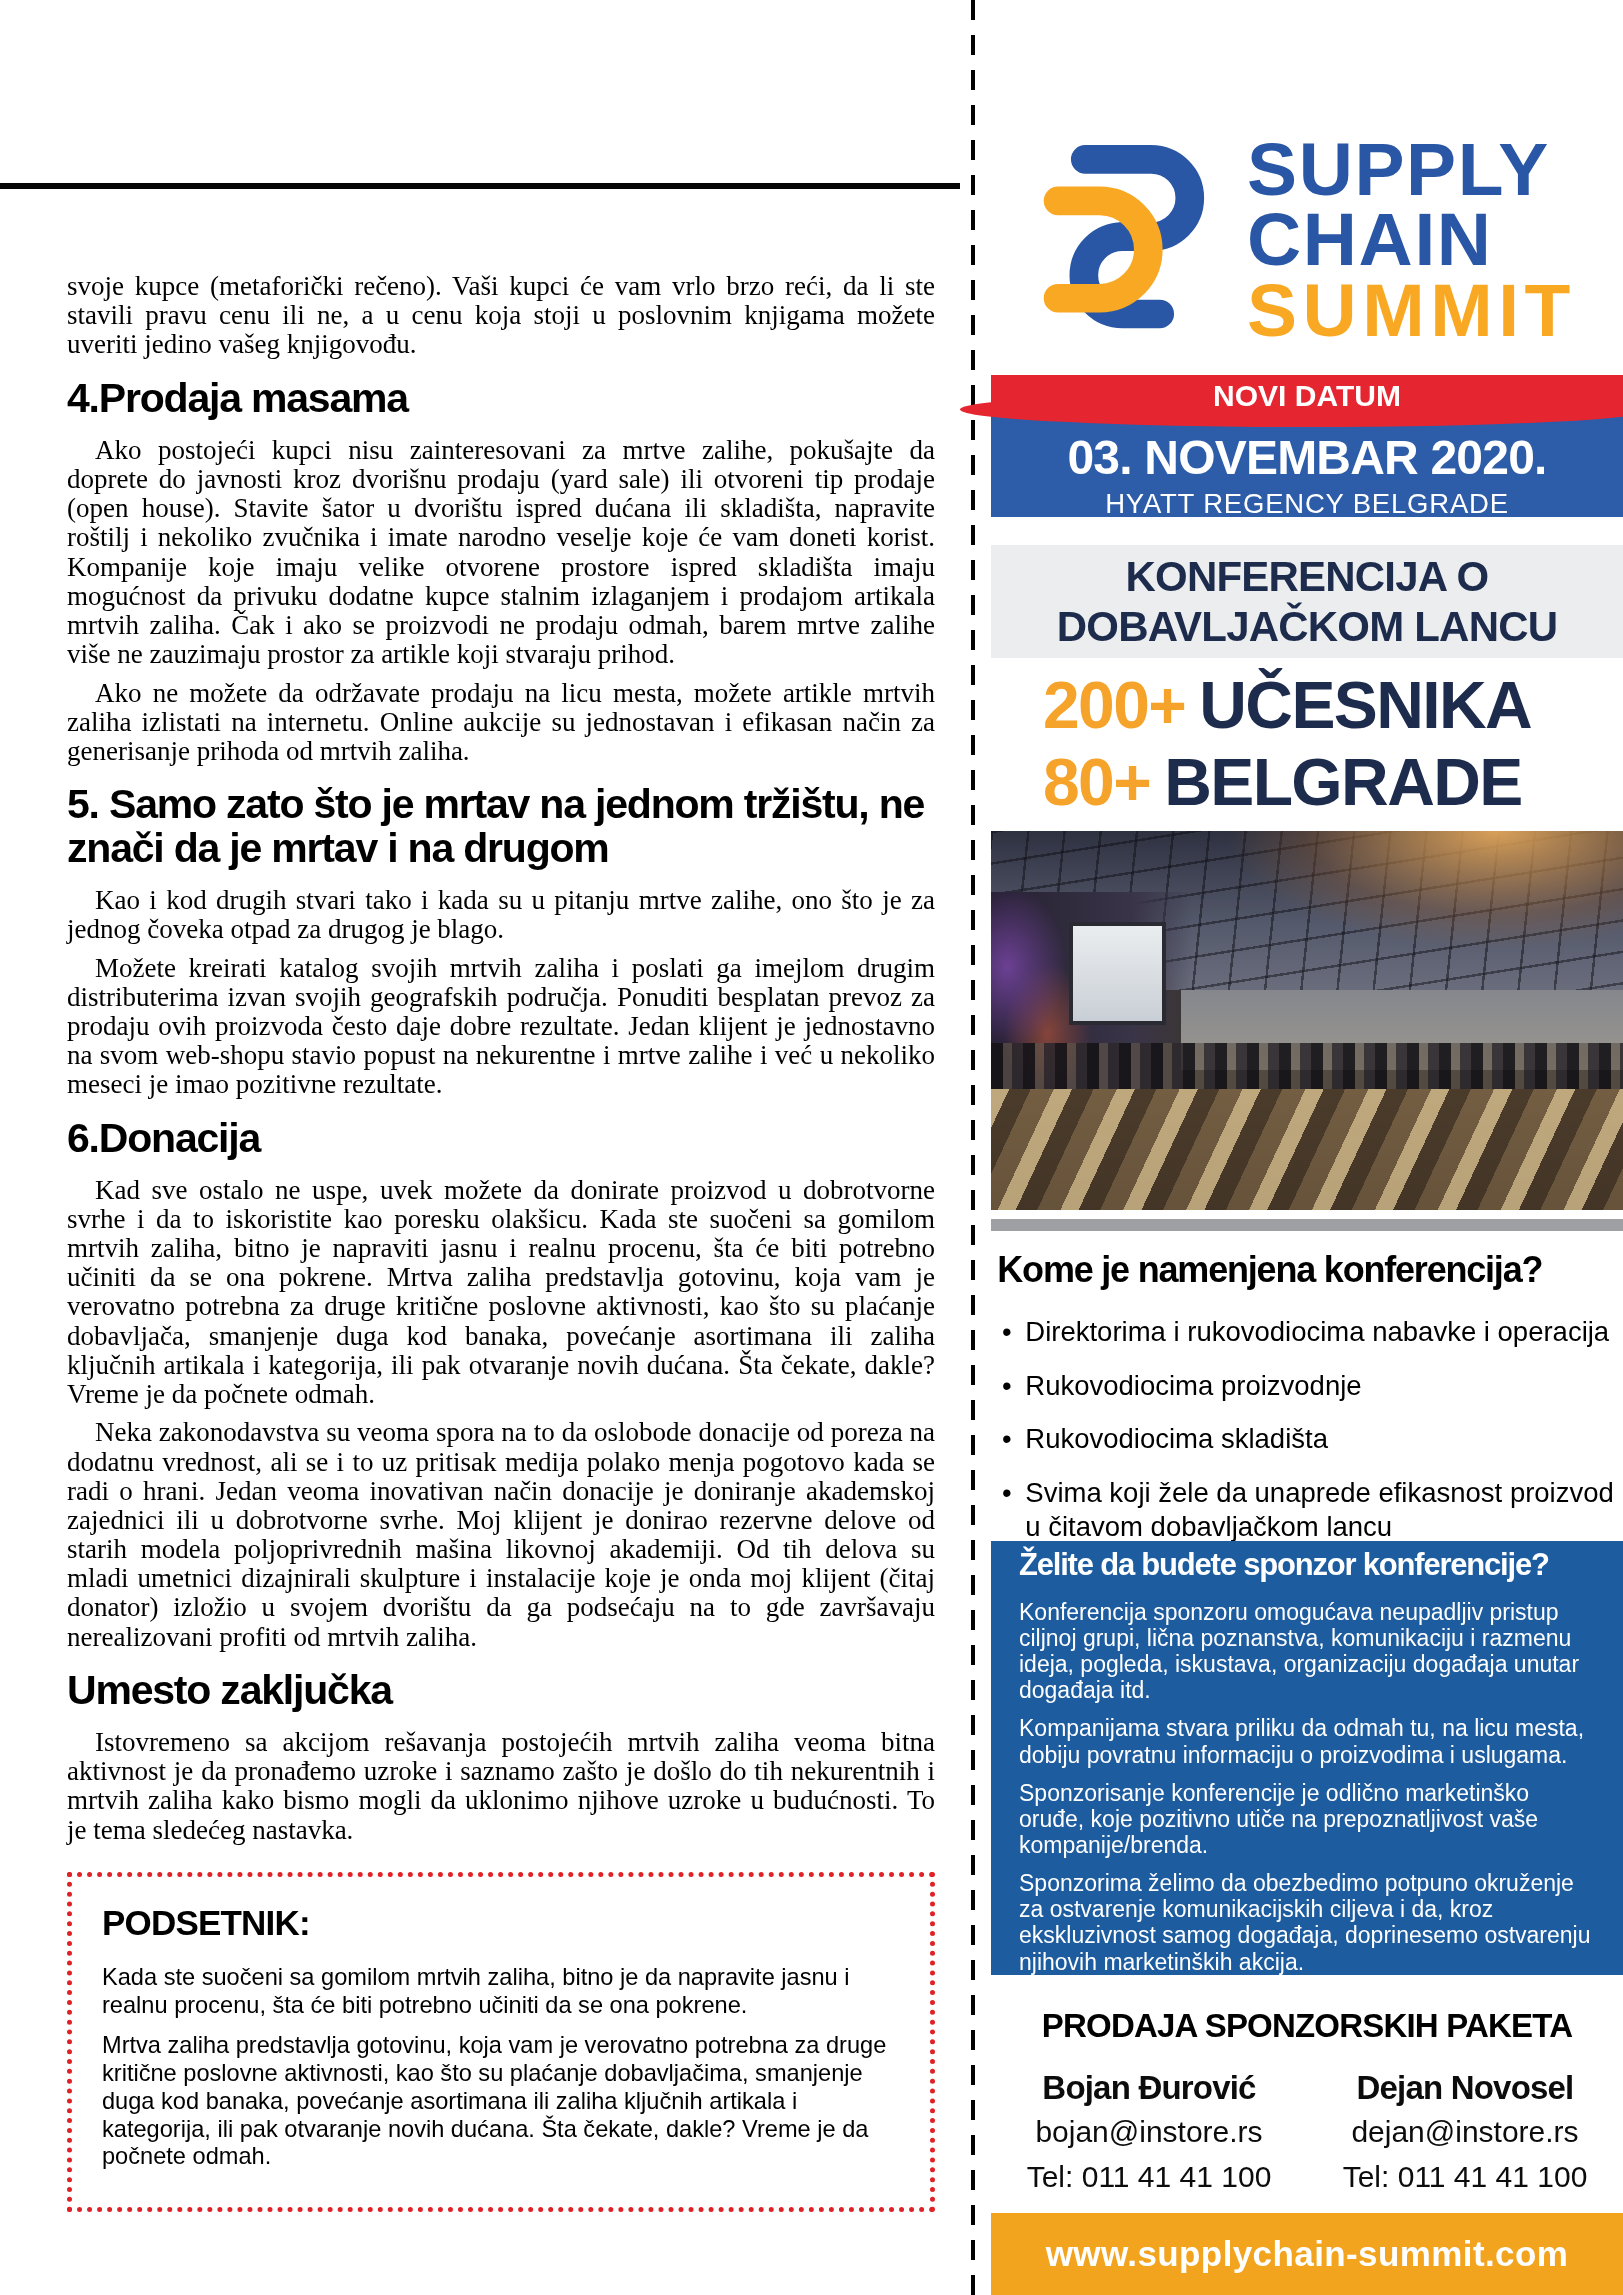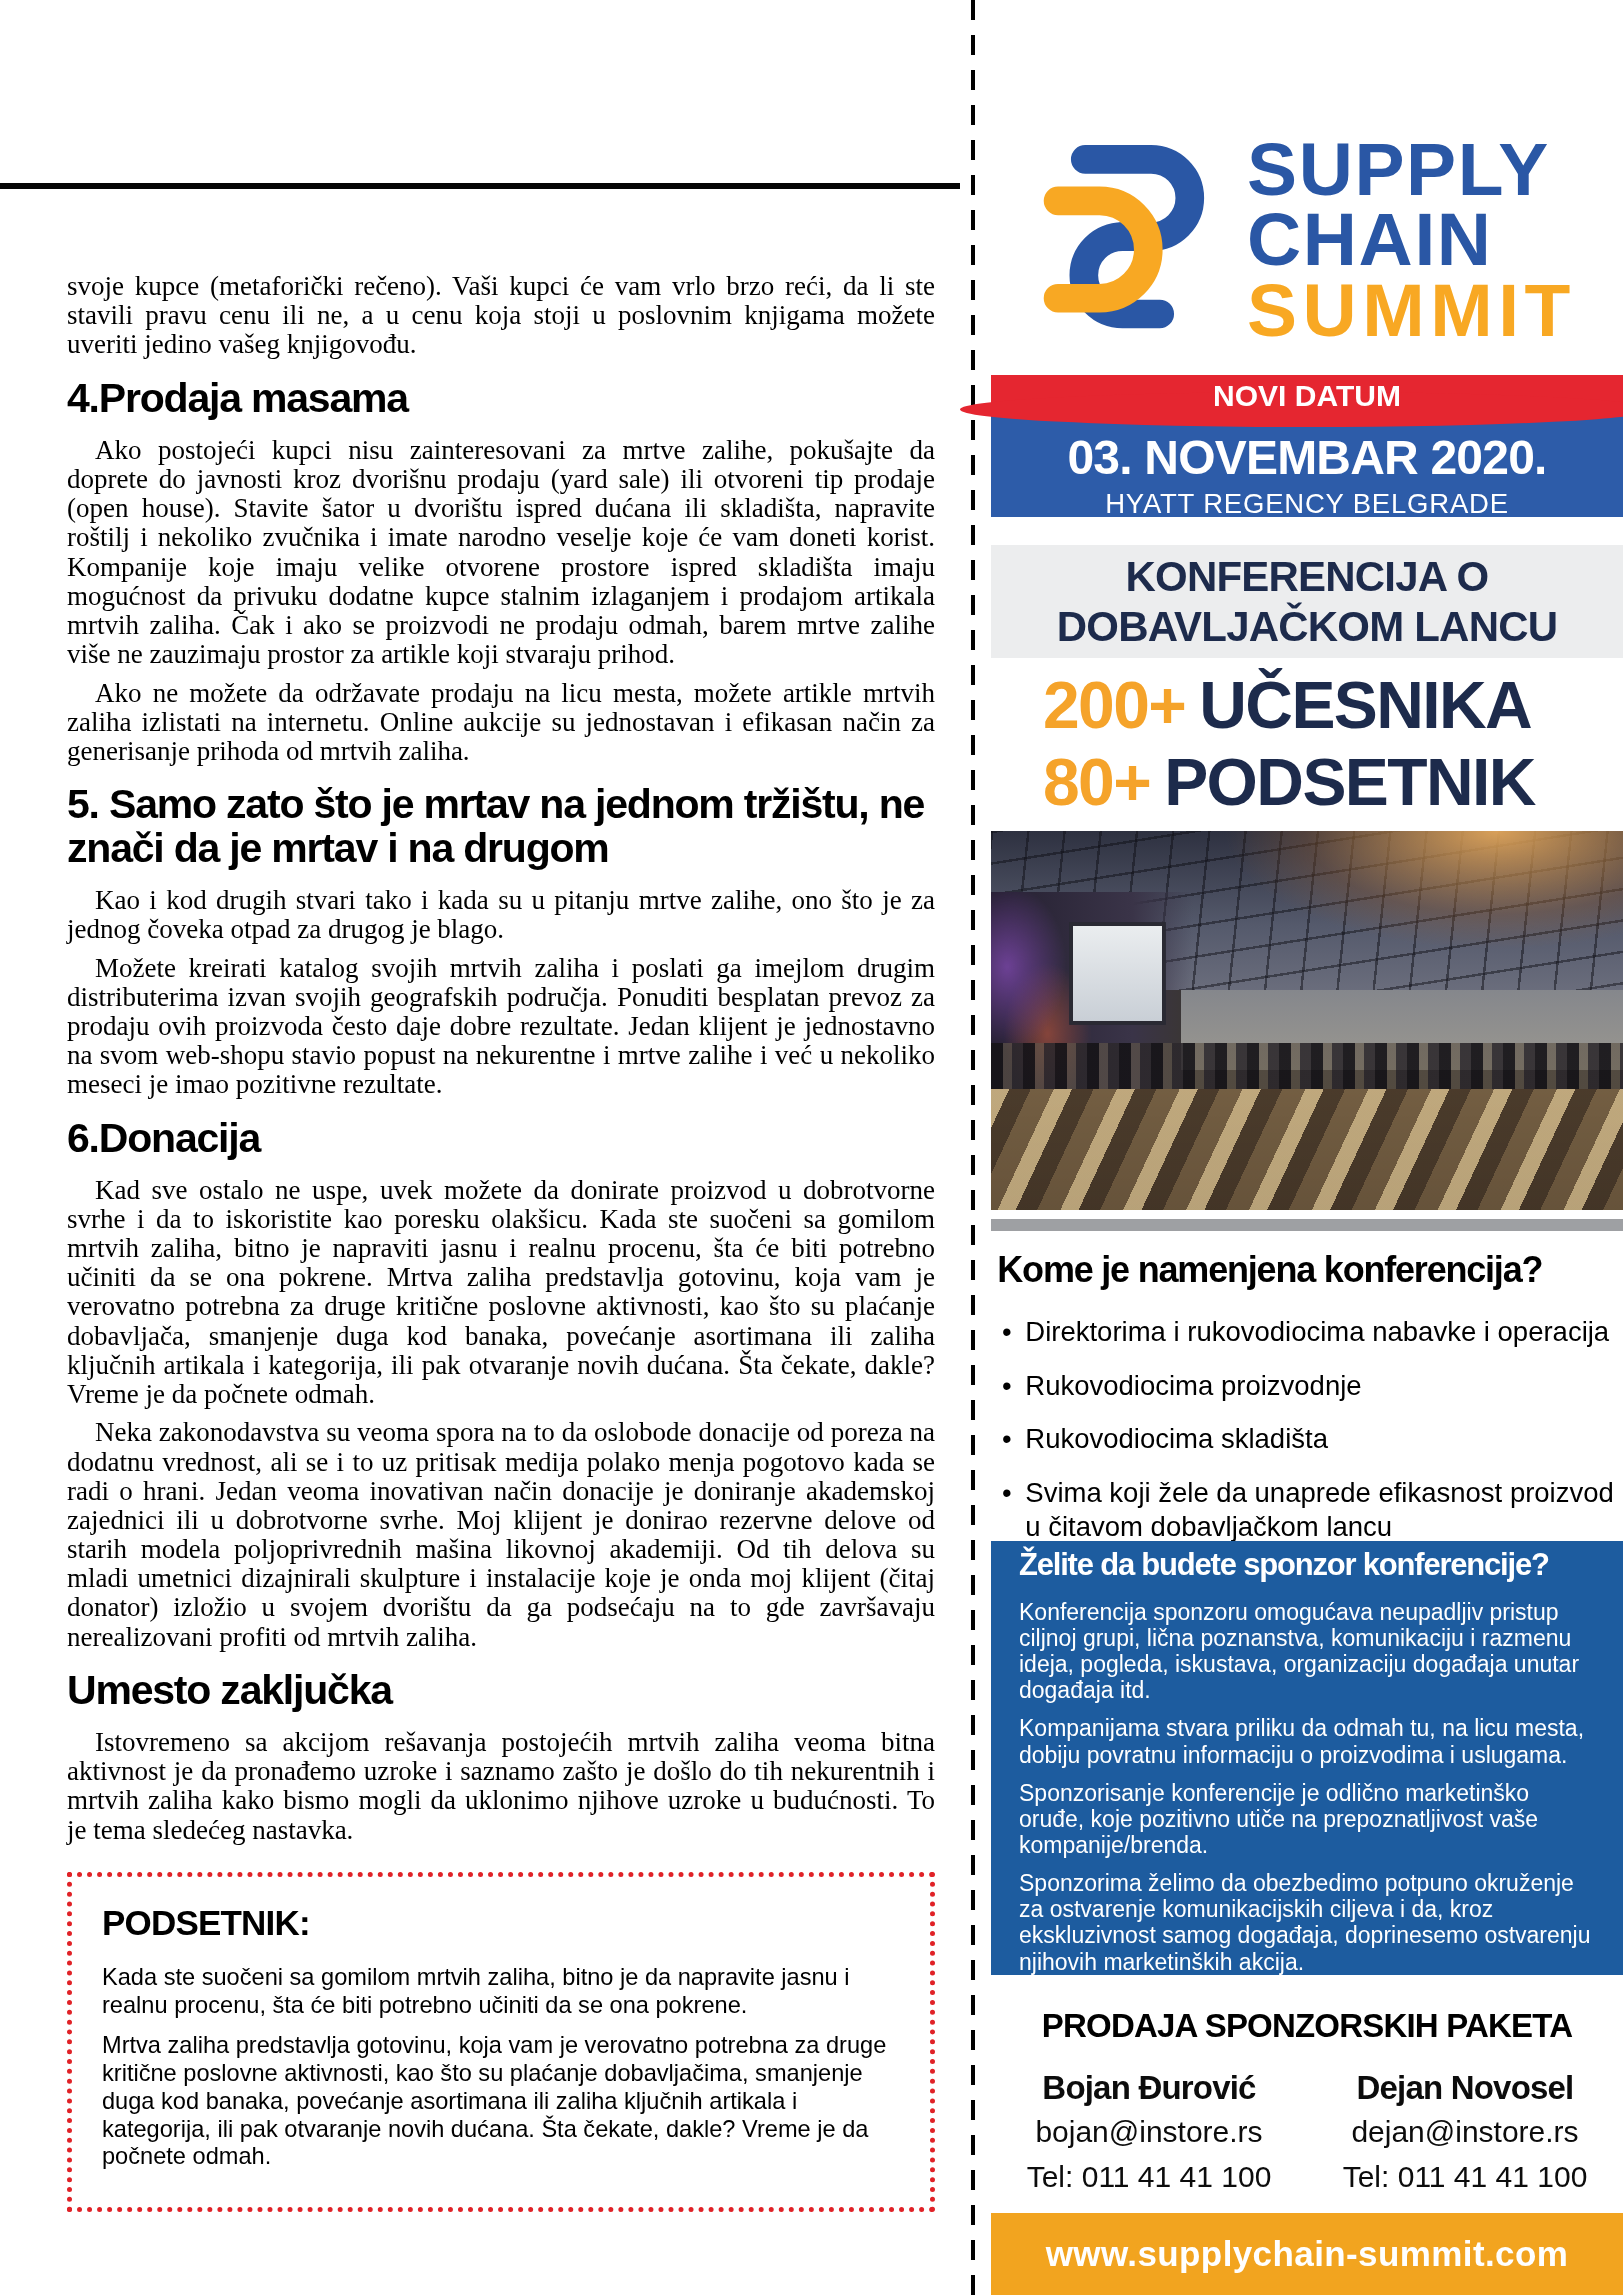--- a/index.html
+++ b/index.html
@@ -170,21 +170,21 @@
 
     <div class="conf-box">
       <div>KONFERENCIJA O DOBAVLJAČKOM LANCU</div>
     </div>
 
     <div class="stats">
       <div class="stat-row">
         <span class="stat-value">200+</span><span class="stat-label">UČESNIKA</span>
       </div>
       <div class="stat-row">
-        <span class="stat-value">80+</span><span class="stat-label">PODSETNIK</span>
+        <span class="stat-value">80+</span><span class="stat-label">BELGRADE</span>
       </div>
     </div>
 
     <div class="photo">
       <div class="ph-ceiling"></div>
       <div class="ph-stage"></div>
       <div class="ph-screen"></div>
       <div class="ph-wall"></div>
       <div class="ph-heads"></div>
       <div class="ph-crowd"></div>

